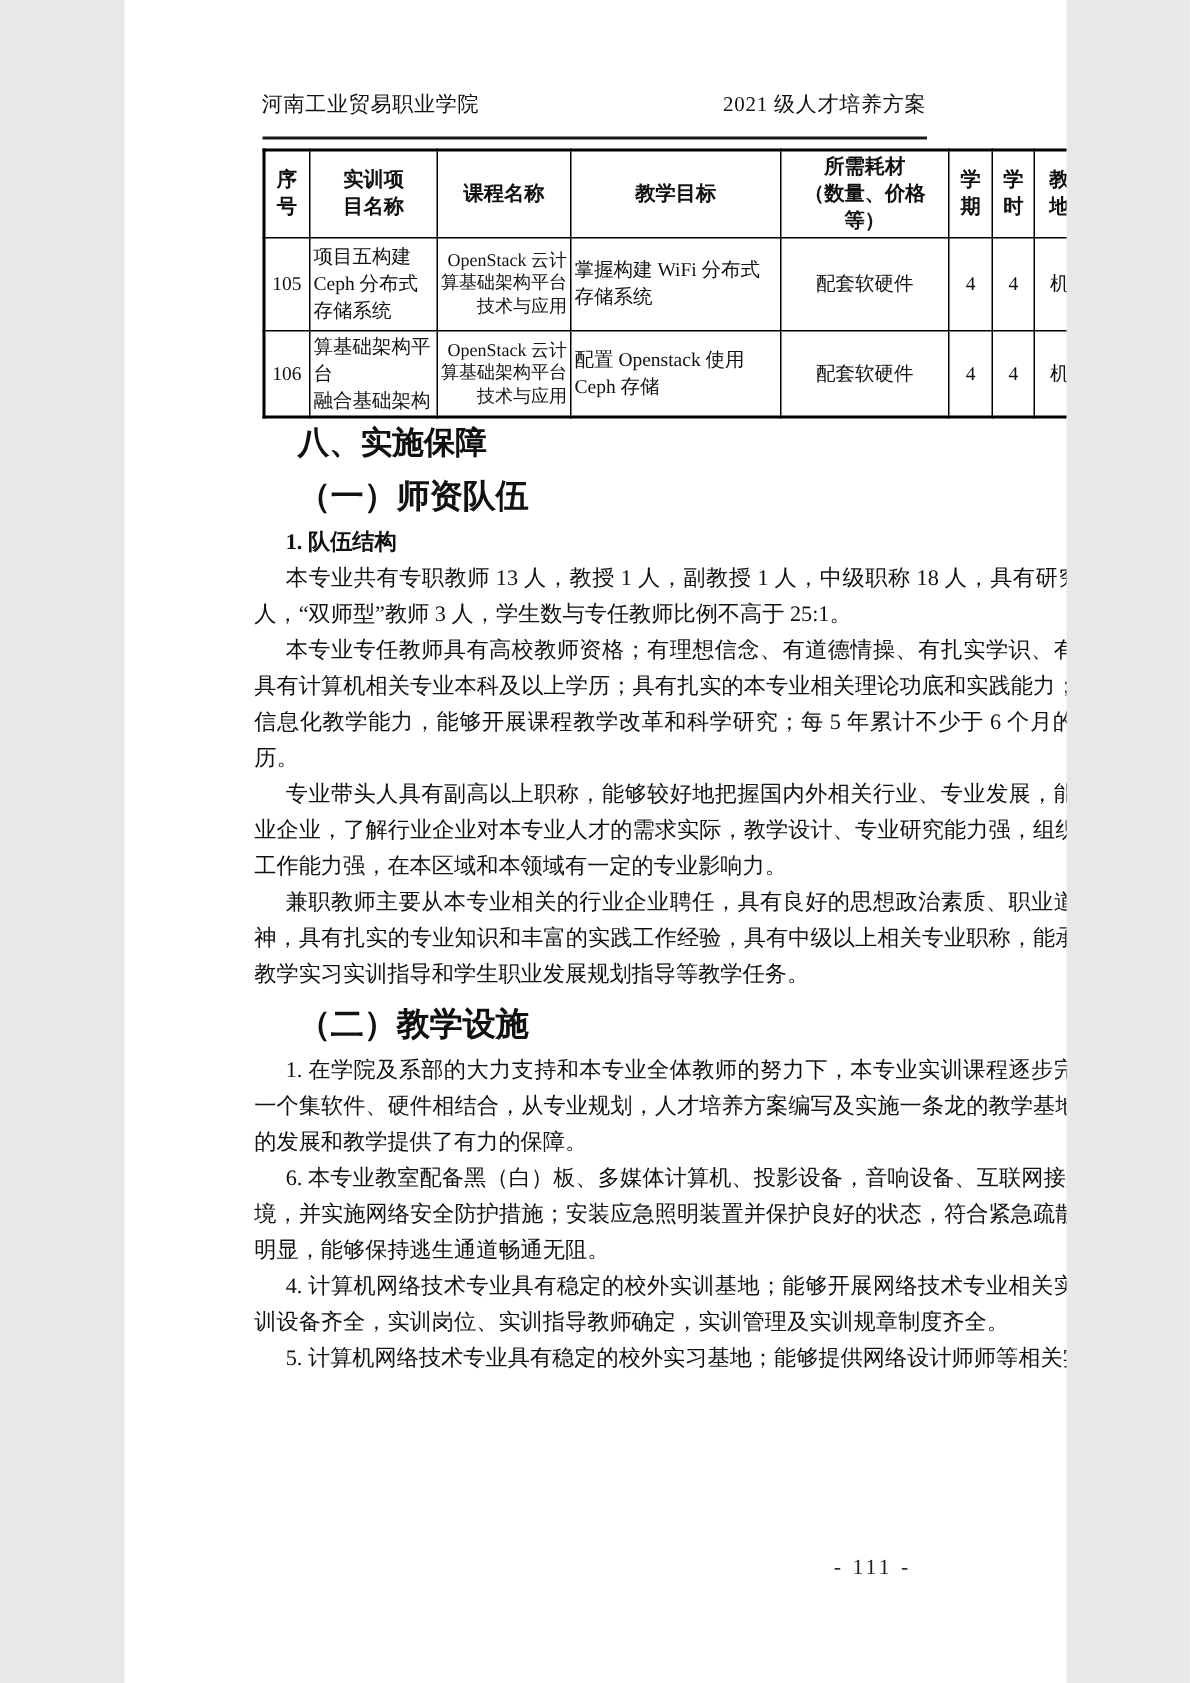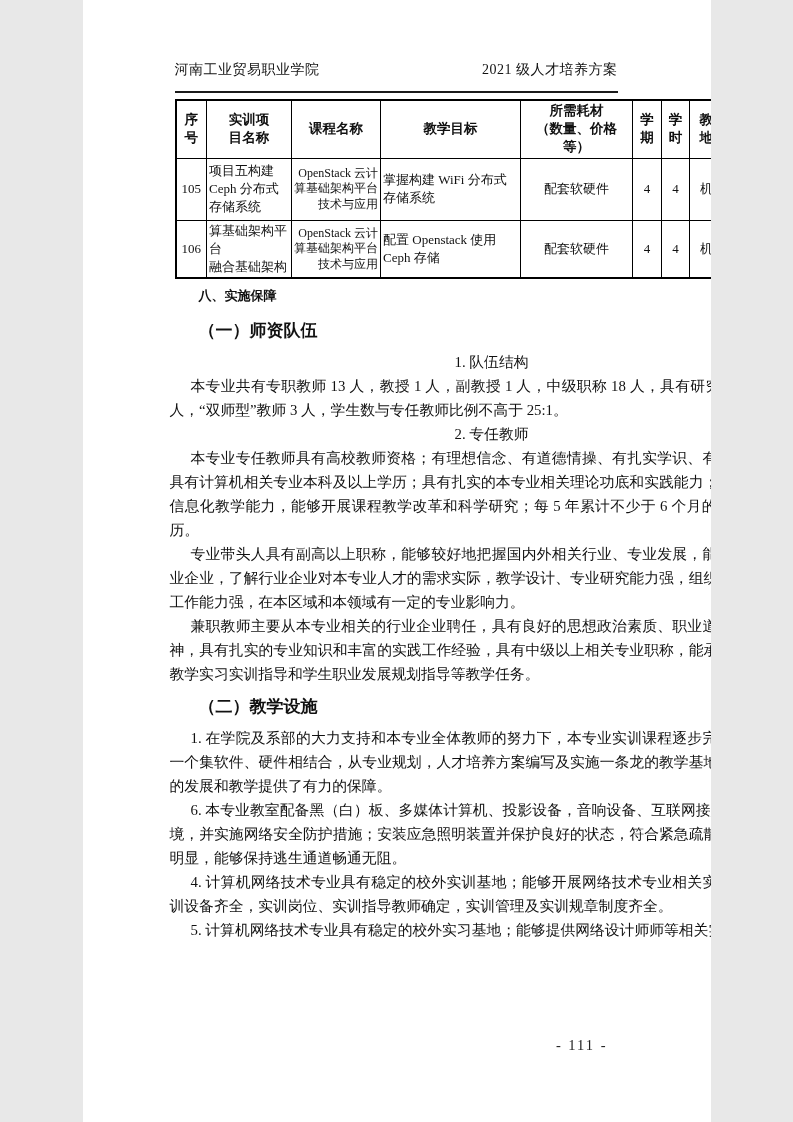--- a/index.html
+++ b/index.html
@@ -49,31 +49,31 @@
   .doc-table td.al { text-align:left; }
   .doc-table td.course { font-size:12px; line-height:1.3;text-align:right; }
   
   .doc-body {
     position:absolute; top:282px; left:87px; width:623px;
     font-size:14.8px; line-height:24px;
     text-align:justify; text-justify:inter-ideograph;
   }
   .doc-body .h1 {
     font-family:"Liberation Sans","DejaVu Sans",sans-serif;
-    font-weight:bold; font-size:13px; line-height:24px;
+    font-weight:bold; font-size:21px; line-height:24px;
     padding-left:29px; text-align:left;
     margin:2px 0 11px 0;
   }
   .doc-body .h2 {
     font-family:"Liberation Sans","DejaVu Sans",sans-serif;
-    font-weight:bold; font-size:17px; line-height:24px;
+    font-weight:bold; font-size:22px; line-height:24px;
     padding-left:29px; text-align:left;
     margin:9px 0 7px 0;
   }
-  .doc-body .sub { text-indent:21px; text-align:center; }
+  .doc-body .sub { text-indent:21px; text-align:left;font-weight:bold; }
   .doc-body .p  { text-indent:21px; }
   .doc-body .p.clip { white-space:nowrap; overflow:hidden; }
   
   .doc-footer {
     position:absolute; top:1037px; right:103px;
     font-size:14.5px; letter-spacing:2px; color:#222;
   }
 </style>
 </head>
 <body>
@@ -153,21 +153,20 @@
 考查</td>
       </tr>
     </tbody>
   </table>
 
   <div class="doc-body">
     <div class="h1">八、实施保障</div>
     <div class="h2">（一）师资队伍</div>
     <div class="sub">1. 队伍结构</div>
     <div class="p">本专业共有专职教师 13 人，教授 1 人，副教授 1 人，中级职称 18 人，具有研究生学历的 6 人，“双师型”教师 3 人，学生数与专任教师比例不高于 25:1。</div>
-    <div class="sub">2. 专任教师</div>
     <div class="p">本专业专任教师具有高校教师资格；有理想信念、有道德情操、有扎实学识、有仁爱之心；具有计算机相关专业本科及以上学历；具有扎实的本专业相关理论功底和实践能力；具有较强的信息化教学能力，能够开展课程教学改革和科学研究；每 5 年累计不少于 6 个月的企业实践经历。</div>
     <div class="p">专业带头人具有副高以上职称，能够较好地把握国内外相关行业、专业发展，能广泛联系行业企业，了解行业企业对本专业人才的需求实际，教学设计、专业研究能力强，组织开展教科研工作能力强，在本区域和本领域有一定的专业影响力。</div>
     <div class="p">兼职教师主要从本专业相关的行业企业聘任，具有良好的思想政治素质、职业道德和工匠精神，具有扎实的专业知识和丰富的实践工作经验，具有中级以上相关专业职称，能承担专业课程教学实习实训指导和学生职业发展规划指导等教学任务。</div>
     <div class="h2">（二）教学设施</div>
     <div class="p">1. 在学院及系部的大力支持和本专业全体教师的努力下，本专业实训课程逐步完善，现已为一个集软件、硬件相结合，从专业规划，人才培养方案编写及实施一条龙的教学基地，为本专业的发展和教学提供了有力的保障。</div>
     <div class="p">6. 本专业教室配备黑（白）板、多媒体计算机、投影设备，音响设备、互联网接入和 WiFi 环境，并实施网络安全防护措施；安装应急照明装置并保护良好的状态，符合紧急疏散要求，标志明显，能够保持逃生通道畅通无阻。</div>
     <div class="p">4. 计算机网络技术专业具有稳定的校外实训基地；能够开展网络技术专业相关实践活动，实训设备齐全，实训岗位、实训指导教师确定，实训管理及实训规章制度齐全。</div>
     <div class="p clip">5. 计算机网络技术专业具有稳定的校外实习基地；能够提供网络设计师师等相关实习岗位，能涵</div>
   </div>
 

